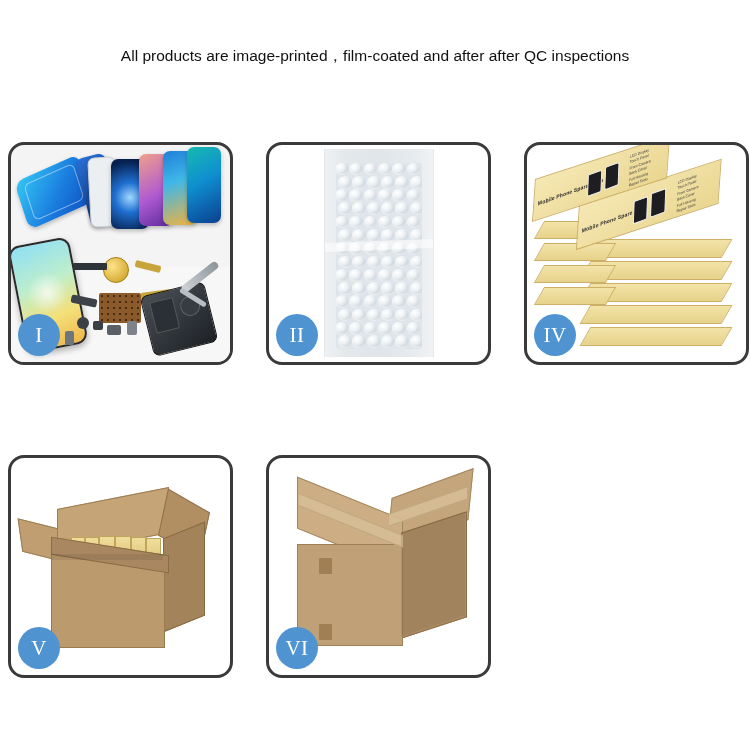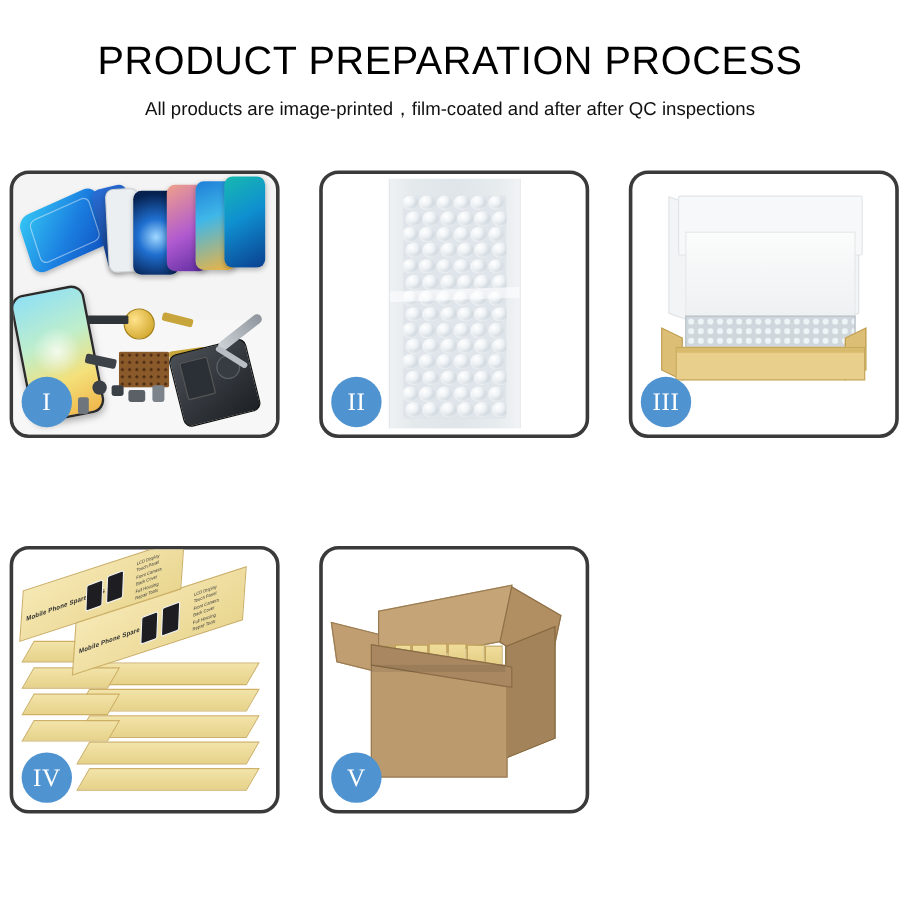--- a/index.html
+++ b/index.html
@@ -207,21 +207,20 @@
     border-bottom:1px solid rgba(180,155,115,.7);}
   .tab{position:absolute;width:13px;height:16px;background:#a07f55;border-radius:1px;}
   .shade{position:absolute;background:rgba(0,0,0,.08);}
 </style>
 </head>
 <body>
 
 <div class="page">
 
   <div class="header">
-    <div class="title">PRODUCT PREPARATION PROCESS</div>
     <div class="subtitle">All products are image-printed，film-coated and after after QC inspections</div>
   </div>
 
   <div class="grid">
 
     <div class="card c1">
       <div class="photo">
         <div class="lowerband"></div>
         <div class="scr a"></div>
         <div class="scr b"></div>
@@ -337,33 +336,20 @@
               <div class="bub" style="left: 45.6533px; top: 172.214px; width: 13.8333px; height: 12.7857px;"></div>
               <div class="bub" style="left: 59.9867px; top: 172.214px; width: 13.8333px; height: 12.7857px;"></div>
               <div class="bub" style="left: 74.32px; top: 172.214px; width: 13.8333px; height: 12.7857px;"></div>
             </div>
           <div class="sheen"></div>
         </div>
       </div>
       <div class="badge">II</div>
     </div>
 
-    <div class="card c3">
-      <div class="photo">
-        <div class="lidL"></div>
-        <div class="lidR"></div>
-        <div class="lidback"></div>
-        <div class="foam"></div>
-        <div class="bwinner"></div>
-        <div class="sideL"></div>
-        <div class="sideR"></div>
-        <div class="boxfront"></div>
-      </div>
-      <div class="badge">III</div>
-    </div>
 
     <div class="card c4">
       <div class="photo">
         <div class="stackwrap">
 
           <div class="slab" style="left:52px;top:74px;width:140px;height:17px;"></div>
           <div class="slab" style="left:52px;top:96px;width:140px;height:17px;"></div>
           <div class="slab" style="left:52px;top:118px;width:140px;height:17px;"></div>
           <div class="slab" style="left:52px;top:140px;width:140px;height:17px;"></div>
           <div class="slab" style="left:52px;top:162px;width:140px;height:17px;"></div>
@@ -407,15 +393,29 @@
           <div class="innerbox" style="left:89px;top:2px;width:13px;height:27px;"></div>
         </div>
         <div class="ctnside"></div>
         <div class="ctnbody"></div>
         <div class="flapFront"></div>
         <div class="shade" style="left:40px;top:96px;width:112px;height:6px;"></div>
       </div>
       <div class="badge">V</div>
     </div>
 
+    <div class="card c6">
+      <div class="photo">
+        <div class="sealTop2"></div>
+        <div class="sealTop"></div>
+        <div class="sealSide"></div>
+        <div class="sealFront"></div>
+        <div class="tape" style="left:30px;top:56px;width:104px;height:11px;transform:skewY(22deg);"></div>
+        <div class="tape" style="left:120px;top:42px;width:78px;height:11px;transform:skewY(-19deg);"></div>
+        <div class="tab" style="left:50px;top:100px;"></div>
+        <div class="tab" style="left:50px;top:166px;"></div>
+        <div class="shade" style="left:132px;top:64px;width:64px;height:104px;transform:skewY(-18deg);background:rgba(0,0,0,.06);"></div>
+      </div>
+      <div class="badge">VI</div>
+    </div>
 
   </div>
 </div>
 
 </body></html>

